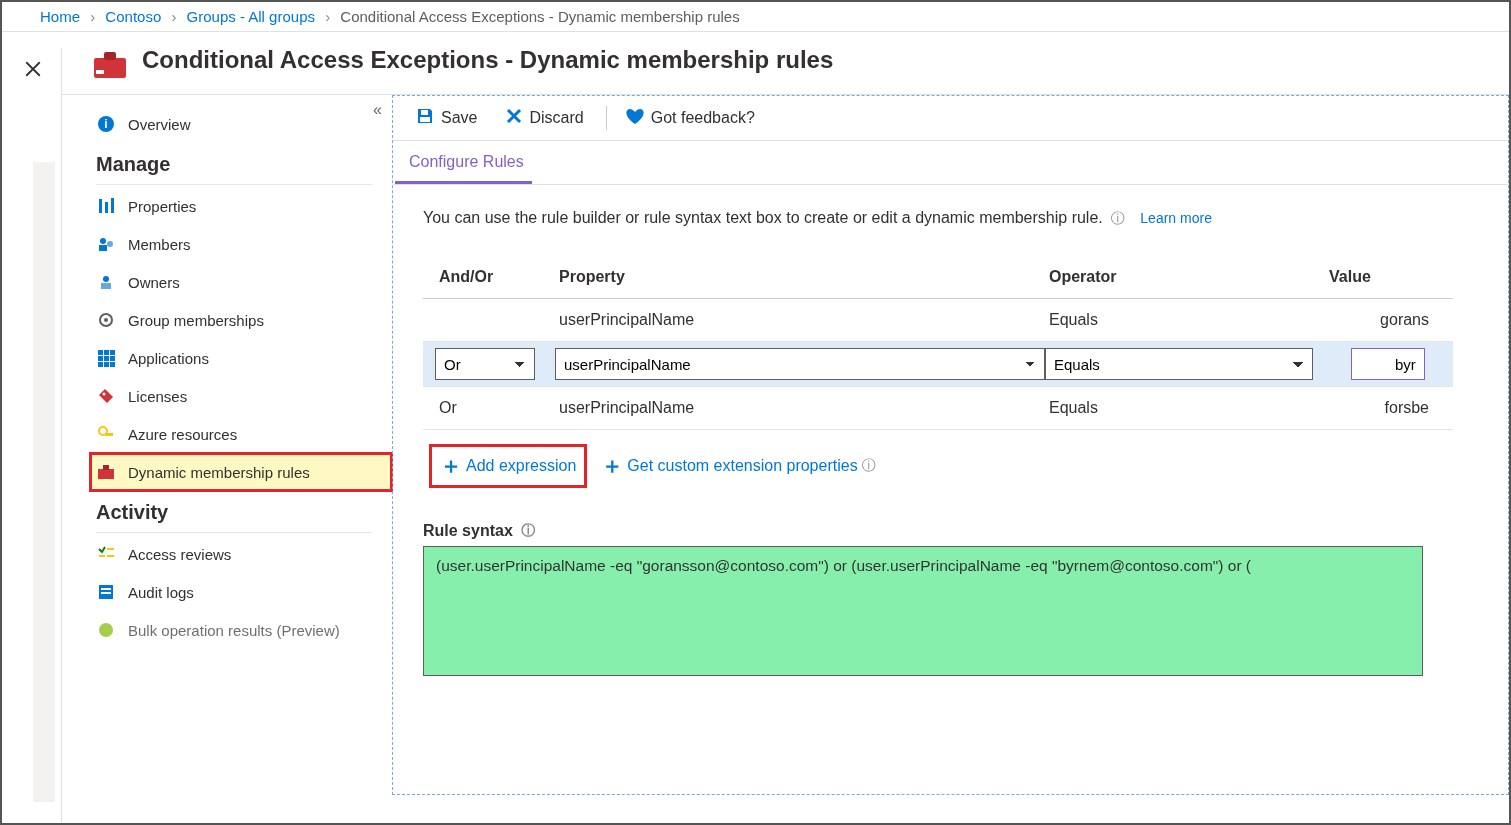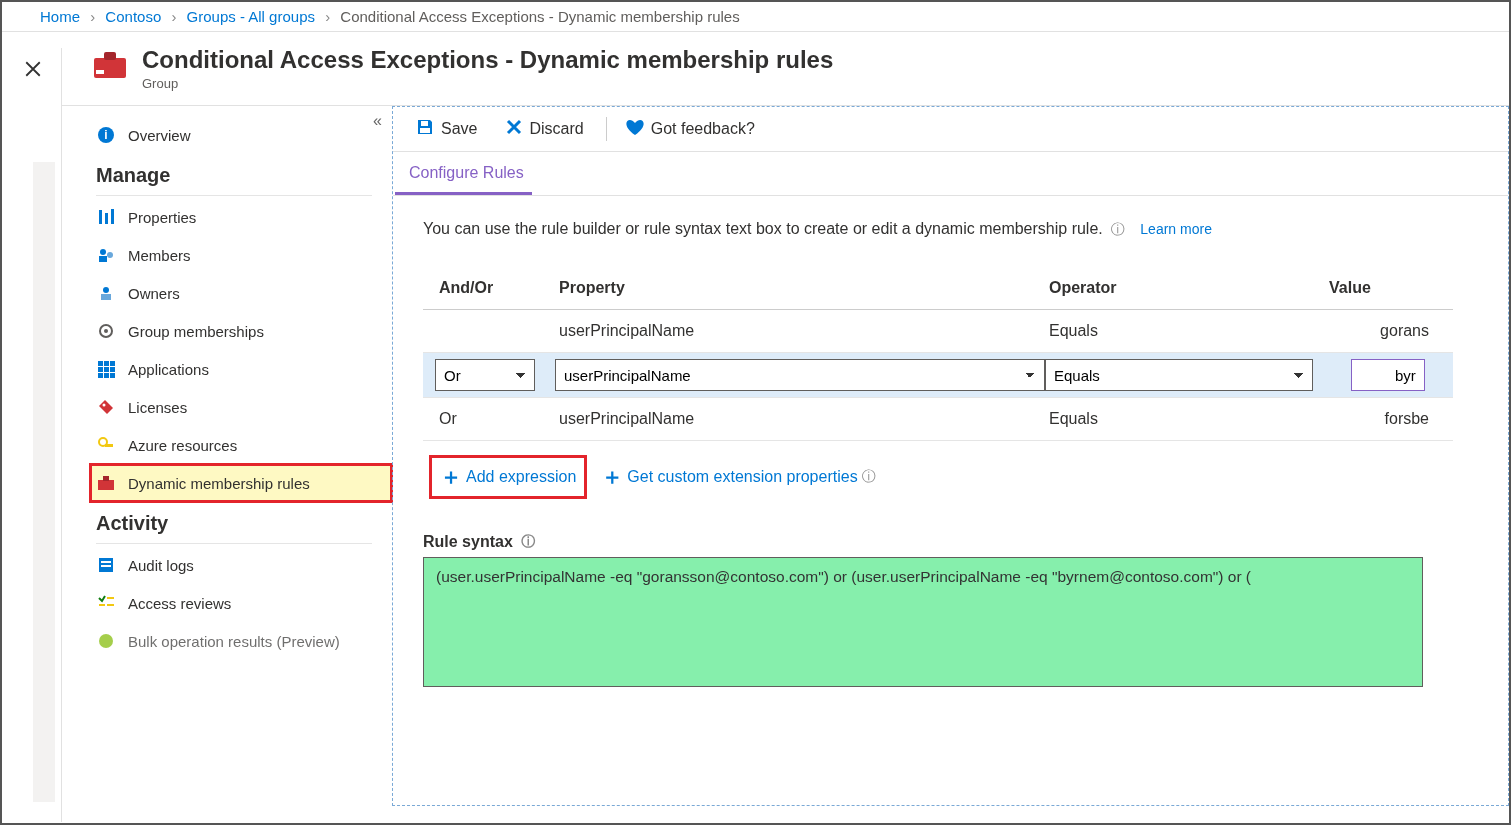--- a/index.html
+++ b/index.html
@@ -96,21 +96,20 @@
 <div class="header">
   <span class="briefcase">
     <svg width="36" height="30" viewBox="0 0 36 30">
           <rect x="2" y="8" width="32" height="20" rx="2" fill="#d13438"></rect>
           <rect x="12" y="2" width="12" height="8" rx="2" fill="#a4262c"></rect>
           <rect x="4" y="20" width="8" height="4" fill="#fff"></rect>
         </svg>
   </span>
   <div>
     <h1>Conditional Access Exceptions - Dynamic membership rules</h1>
-    <div class="subtype">Group</div>
   </div>
 </div>
 
 <div class="body-wrap">
 
   <div class="sidebar">
     <span class="collapse">«</span>
 
     <div class="side-item">
       <span class="ic">
@@ -206,37 +205,37 @@
           </span>
       <span>Dynamic membership rules</span>
     </div>
 
     <div class="side-header">Activity</div>
     <div class="side-divider"></div>
 
     <div class="side-item">
       <span class="ic">
             <svg width="18" height="18">
-              <rect x="2" y="2" width="14" height="14" fill="#0078d4"></rect>
-              <rect x="4" y="5" width="10" height="2" fill="#fff"></rect>
-              <rect x="4" y="9" width="10" height="2" fill="#fff"></rect>
-            </svg>
-          </span>
-      <span>Audit logs</span>
-    </div>
-    <div class="side-item">
-      <span class="ic">
-            <svg width="18" height="18">
               <path d="M2 4 L5 7 L8 2" stroke="#107c10" stroke-width="2" fill="none"></path>
               <rect x="10" y="3" width="7" height="2" fill="#f2c811"></rect>
               <rect x="2" y="10" width="6" height="2" fill="#f2c811"></rect>
               <rect x="10" y="10" width="7" height="2" fill="#f2c811"></rect>
             </svg>
           </span>
       <span>Access reviews</span>
+    </div>
+    <div class="side-item">
+      <span class="ic">
+            <svg width="18" height="18">
+              <rect x="2" y="2" width="14" height="14" fill="#0078d4"></rect>
+              <rect x="4" y="5" width="10" height="2" fill="#fff"></rect>
+              <rect x="4" y="9" width="10" height="2" fill="#fff"></rect>
+            </svg>
+          </span>
+      <span>Audit logs</span>
     </div>
     <div class="side-item" style="opacity:0.7;">
       <span class="ic">
             <svg width="18" height="18">
               <circle cx="9" cy="9" r="7" fill="#7fba00"></circle>
             </svg>
           </span>
       <span>Bulk operation results (Preview)</span>
     </div>
   </div>

